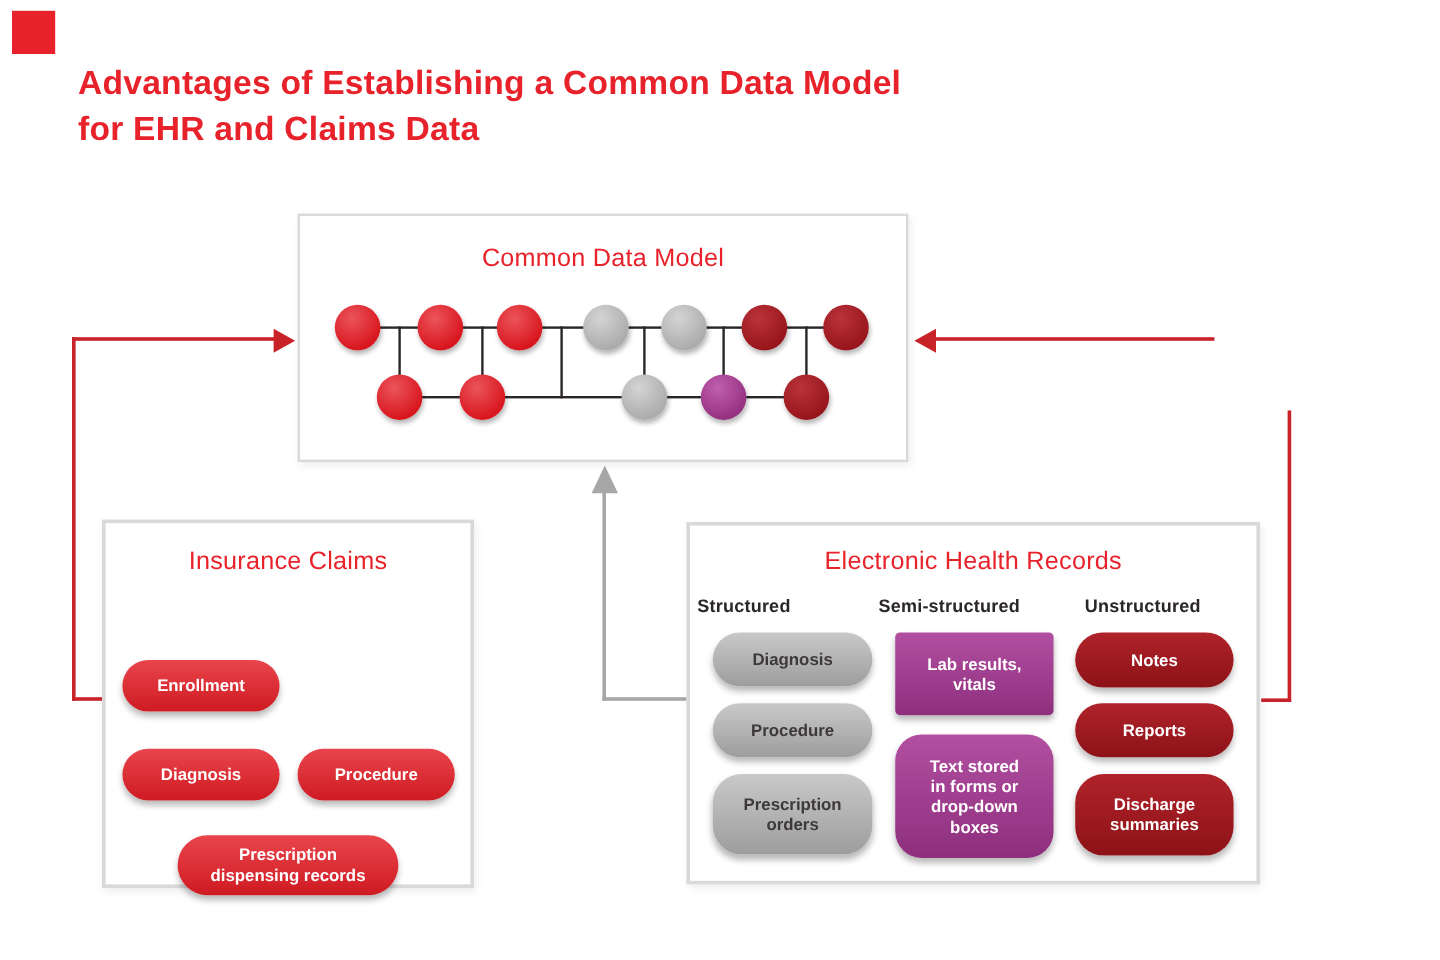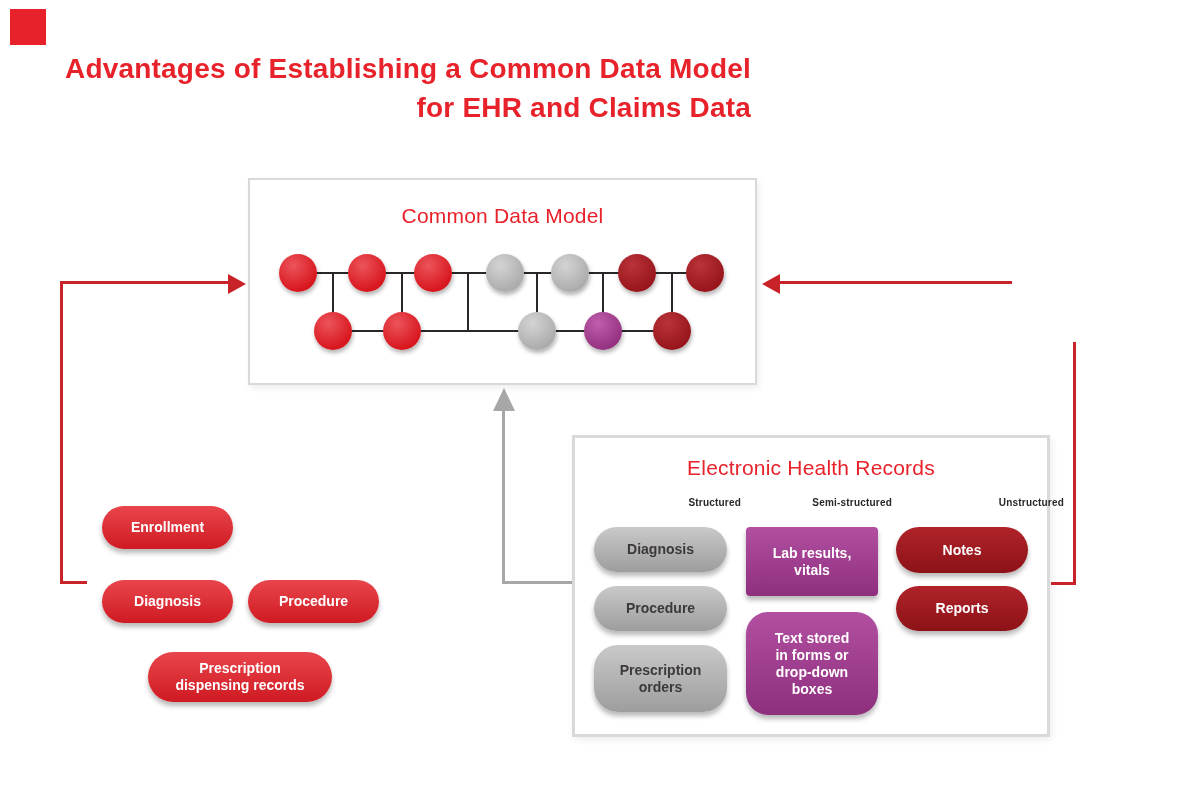--- a/index.html
+++ b/index.html
@@ -2,21 +2,21 @@
 <html style="--heading_red: #e8222a; --arrow_red: #c9232a; --arrow_gray: #a7a7a7; --box_border: #d9d9d9; --line_dark: #2b2728; --header_dark: #2b2627; --node_red_light: #ec545b; --node_red: #d8161e; --node_gray_light: #d4d4d4; --node_gray: #a9a9a9; --node_darkred_light: #b9343a; --node_darkred: #96141a; --node_purple_light: #c05fae; --node_purple: #93307f; --pill_red_light: #e9454c; --pill_red_dark: #cf1a22; --pill_gray_light: #c9c9c9; --pill_gray_dark: #9d9d9d; --pill_gray_text: #3d393a; --pill_purple_light: #b24fa0; --pill_purple_dark: #8e2f7e; --pill_darkred_light: #b0232a; --pill_darkred_dark: #8c1217; --fe_light: #c23d40; --fe_dark: #7e1014;"><head>
 <meta charset="utf-8">
 <style>
   html,body{margin:0;padding:0;background:#fff;}
   body{font-family:"Liberation Sans",sans-serif;}
   .stage{position:relative;width:1200px;height:800px;background:#fff;overflow:hidden;}
 
   .corner-square{position:absolute;left:10px;top:9px;width:36px;height:36px;background:var(--heading_red,#e8222a);}
 
   .page-title{position:absolute;left:65px;top:49px;font-size:28px;font-weight:bold;
-    color:var(--heading_red,#e8222a);line-height:39px;white-space:pre-line;letter-spacing:.2px;text-align:right;}
+    color:var(--heading_red,#e8222a);line-height:39px;white-space:pre-line;letter-spacing:.2px;}
 
   .panel{position:absolute;background:#fff;border:3px solid var(--box_border,#d9d9d9);
     box-shadow:2px 3px 7px rgba(0,0,0,.07);box-sizing:border-box;}
   #cdm-box{left:248px;top:178px;width:509px;height:207px;border-width:2px;}
   #ic-box{left:85px;top:433px;width:310px;height:307px;}
   #ehr-box{left:572px;top:435px;width:478px;height:302px;}
   .panel-title{position:absolute;left:0;width:100%;text-align:center;font-size:21px;
     font-weight:normal;color:var(--heading_red,#e8222a);letter-spacing:.2px;}
   #cdm-box .panel-title{top:24px;}
   #ic-box .panel-title{top:20px;}
@@ -45,27 +45,27 @@
 
   .fe-circle{position:absolute;left:1010px;top:215px;width:130px;height:130px;border-radius:50%;
     background:radial-gradient(circle at 36% 28%,var(--fe_light,#c23d40),var(--fe_dark,#7e1014) 88%);
     display:flex;align-items:center;justify-content:center;text-align:center;color:#fff;
     font-size:15px;font-weight:bold;line-height:18px;white-space:pre-line;
     box-shadow:0 6px 10px rgba(0,0,0,.25);}
 
   .pill{position:absolute;display:flex;align-items:center;justify-content:center;text-align:center;
     color:#fff;font-size:14px;font-weight:bold;line-height:17px;white-space:pre-line;
     border-radius:24px;box-shadow:0 4px 5px rgba(0,0,0,.28);box-sizing:border-box;padding:2px 6px;}
-  .pill.redp{background:linear-gradient(180deg,var(--pill_red_light,#e9454c),var(--pill_red_dark,#cf1a22));}
+  .pill.redp{background:linear-gradient(180deg,var(--pill_red_light,#e9454c),var(--pill_red_dark,#cf1a22));margin-top:44px;}
   .pill.grayp{background:linear-gradient(180deg,var(--pill_gray_light,#c9c9c9),var(--pill_gray_dark,#9d9d9d));
     color:var(--pill_gray_text,#3d393a);}
   .pill.purplep{background:linear-gradient(180deg,var(--pill_purple_light,#b24fa0),var(--pill_purple_dark,#8e2f7e));}
   .pill.darkp{background:linear-gradient(180deg,var(--pill_darkred_light,#b0232a),var(--pill_darkred_dark,#8c1217));}
 
-  .col-header{position:absolute;top:497px;width:160px;text-align:right;font-size:10px;
+  .col-header{position:absolute;top:497px;width:160px;text-align:left;font-size:15px;
     font-weight:bold;color:var(--header_dark,#2b2627);letter-spacing:.2px;}
 </style>
 </head>
 <body>
 
 <div class="stage">
 
   <div class="corner-square"></div>
 
   <div class="page-title">Advantages of Establishing a Common Data Model
@@ -107,20 +107,23 @@
       <div class="node darkred" style="left: 618px; top: 254px;"></div>
       <div class="node darkred" style="left: 686px; top: 254px;"></div>
       <div class="node red" style="left: 314px; top: 312px;"></div>
       <div class="node red" style="left: 383px; top: 312px;"></div>
       <div class="node gray" style="left: 518px; top: 312px;"></div>
       <div class="node purple" style="left: 584px; top: 312px;"></div>
       <div class="node darkred" style="left: 653px; top: 312px;"></div>
     </div>
 
 
+  <div class="panel" id="ic-box">
+    <div class="panel-title">Insurance Claims</div>
+  </div>
   <div class="pill redp" style="left:102px;top:506px;width:131px;height:43px;border-radius:22px;">Enrollment</div>
   <div class="pill redp" style="left:102px;top:580px;width:131px;height:43px;border-radius:22px;">Diagnosis</div>
   <div class="pill redp" style="left:248px;top:580px;width:131px;height:43px;border-radius:22px;">Procedure</div>
   <div class="pill redp" style="left:148px;top:652px;width:184px;height:50px;border-radius:25px;">Prescription
 dispensing records</div>
 
   <div class="panel" id="ehr-box">
     <div class="panel-title">Electronic Health Records</div>
   </div>
   <div class="col-header" style="left:581px;">Structured</div>
@@ -134,14 +137,16 @@
 
   <div class="pill purplep" style="left:746px;top:527px;width:132px;height:69px;border-radius:4px;">Lab results,
 vitals</div>
   <div class="pill purplep" style="left:746px;top:612px;width:132px;height:103px;border-radius:22px;">Text stored
 in forms or
 drop-down
 boxes</div>
 
   <div class="pill darkp" style="left:896px;top:527px;width:132px;height:46px;border-radius:23px;">Notes</div>
   <div class="pill darkp" style="left:896px;top:586px;width:132px;height:45px;border-radius:23px;">Reports</div>
+  <div class="pill darkp" style="left:896px;top:645px;width:132px;height:68px;border-radius:24px;">Discharge
+summaries</div>
 
 </div>
 
 </body></html>

